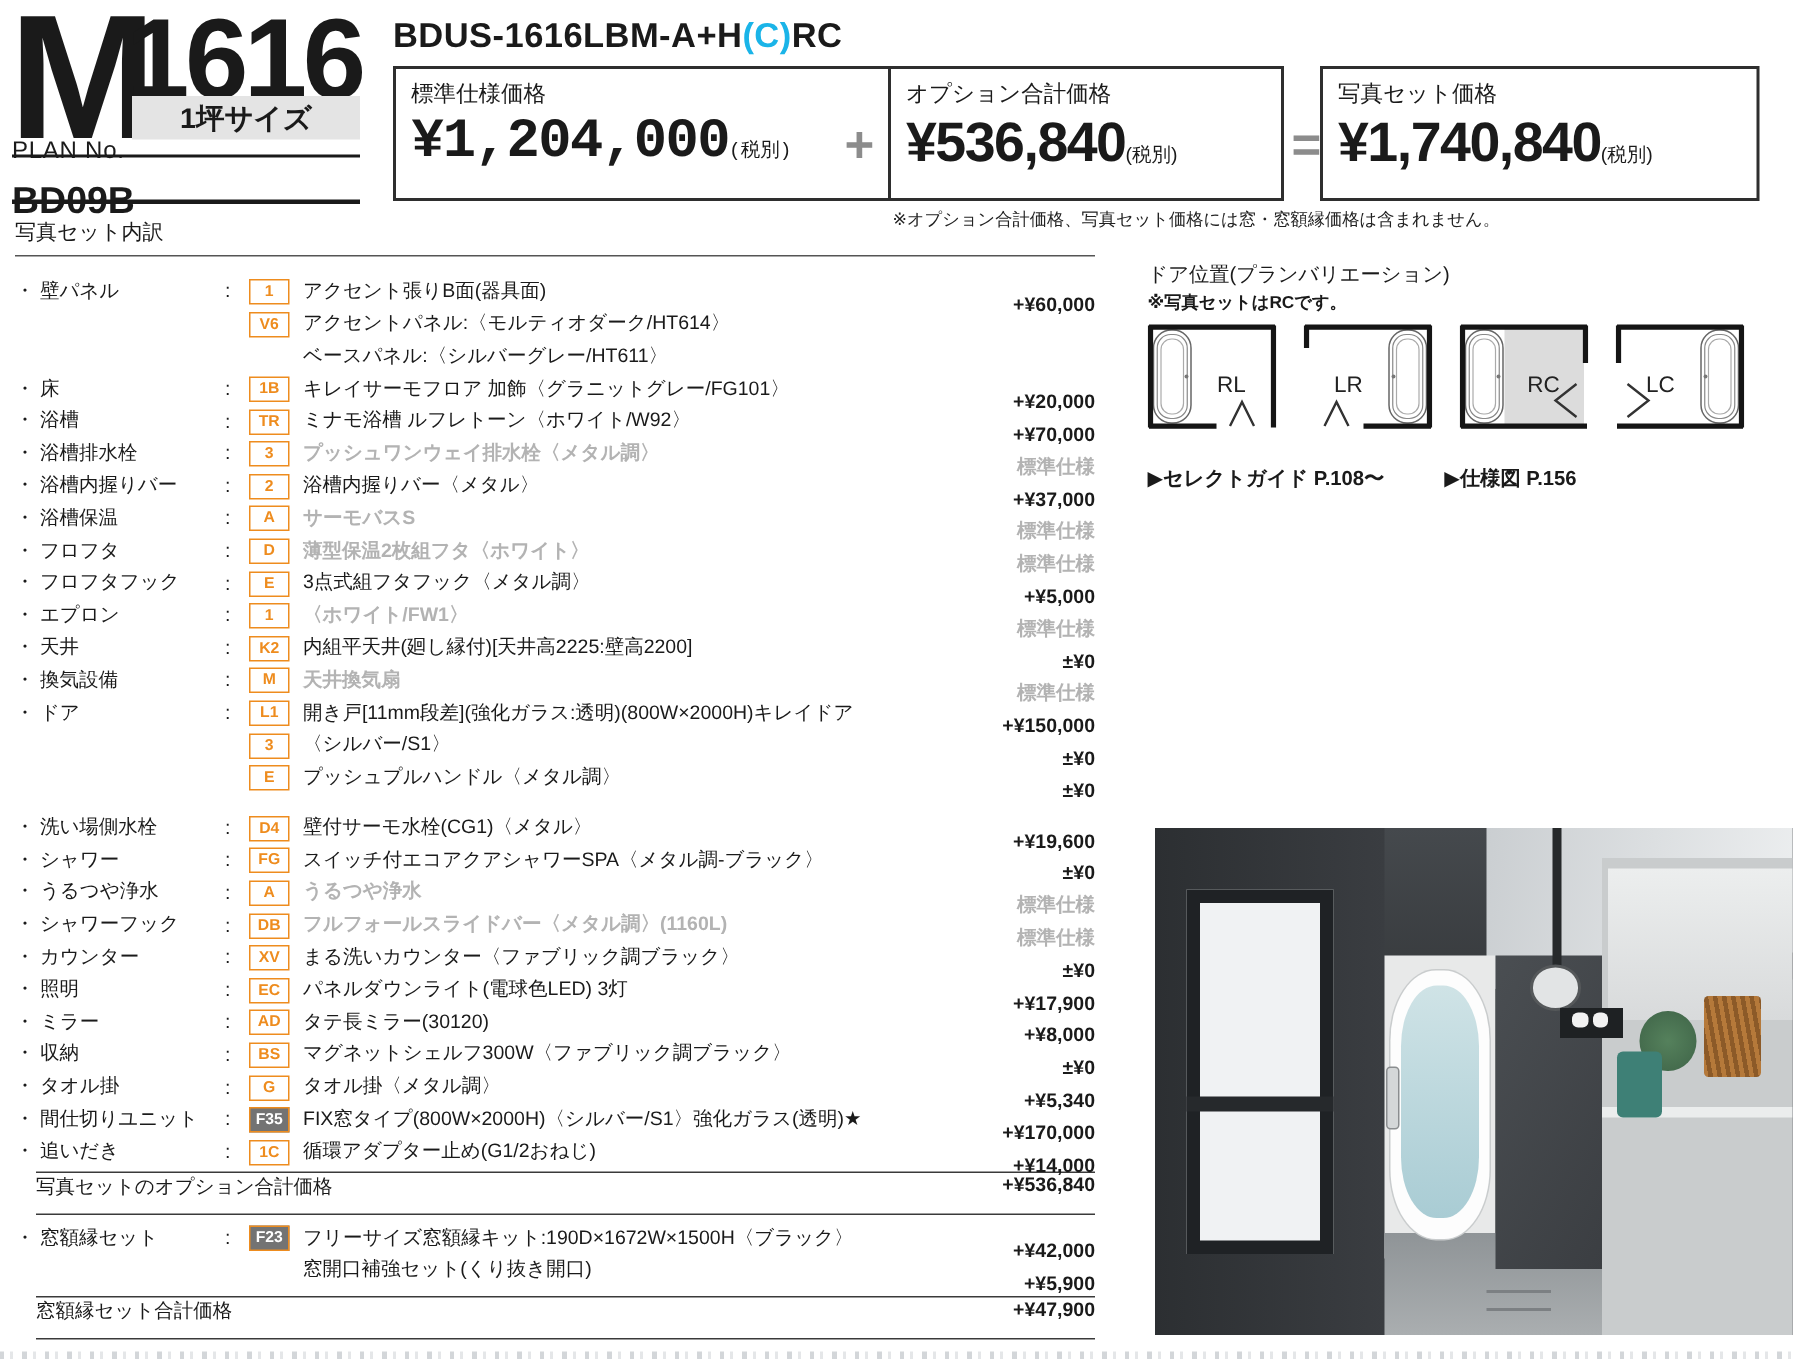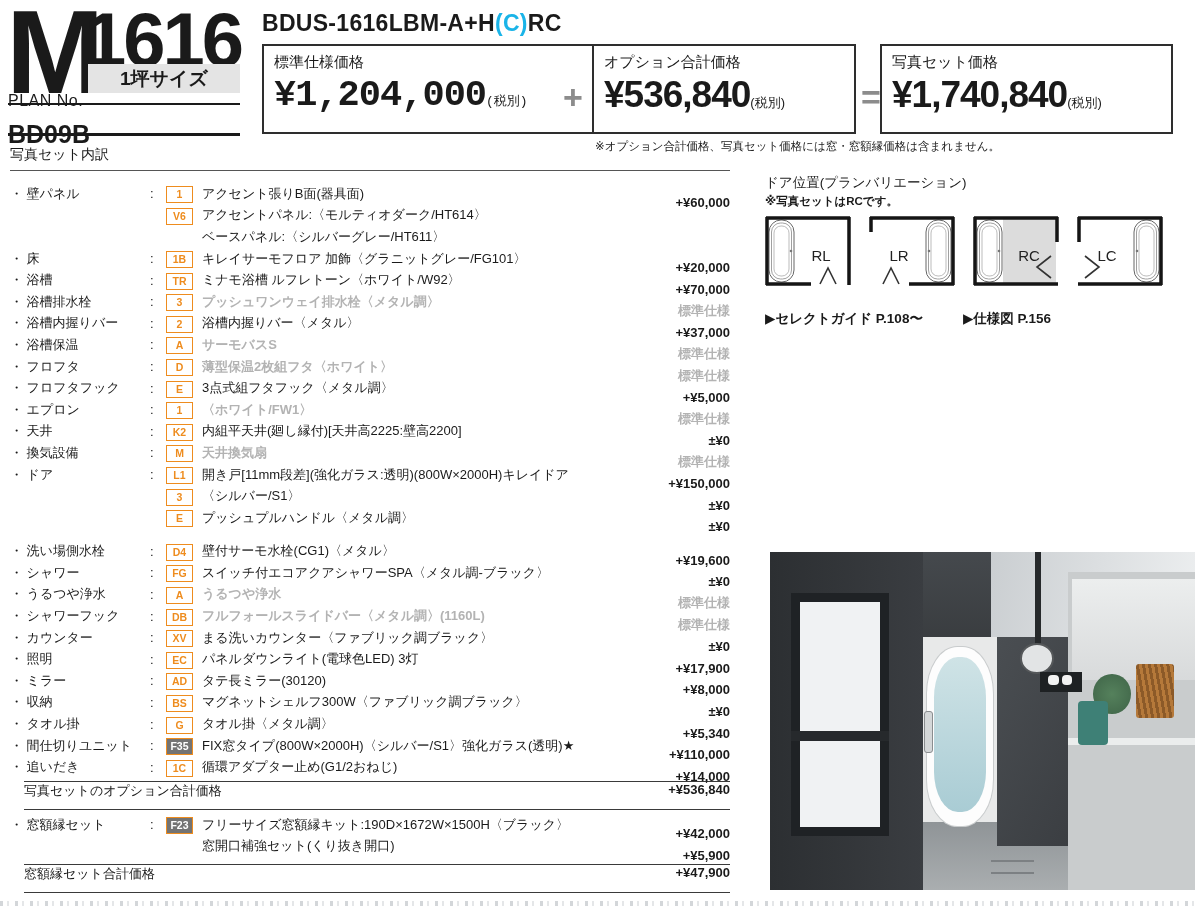--- a/index.html
+++ b/index.html
@@ -304,21 +304,21 @@
           <span class="cell-colon">:</span>
           <span class="cell-badge"><span class="badge">G</span></span>
           <span class="cell-desc">タオル掛〈メタル調〉</span>
           <span class="cell-price">+¥5,340</span>
         </div>
         <div class="item-row">
           <span class="cell-label">・ 間仕切りユニット</span>
           <span class="cell-colon">:</span>
           <span class="cell-badge"><span class="badge filled">F35</span></span>
           <span class="cell-desc">FIX窓タイプ(800W×2000H)〈シルバー/S1〉強化ガラス(透明)★</span>
-          <span class="cell-price">+¥110,000</span>
+          <span class="cell-price">+¥170,000</span>
         </div>
         <div class="item-row">
           <span class="cell-label">・ 追いだき</span>
           <span class="cell-colon">:</span>
           <span class="cell-badge"><span class="badge">1C</span></span>
           <span class="cell-desc">循環アダプター止め(G1/2おねじ)</span>
           <span class="cell-price">+¥14,000</span>
         </div>
       </div>
     <div class="summary-row" id="subtotal-row">

